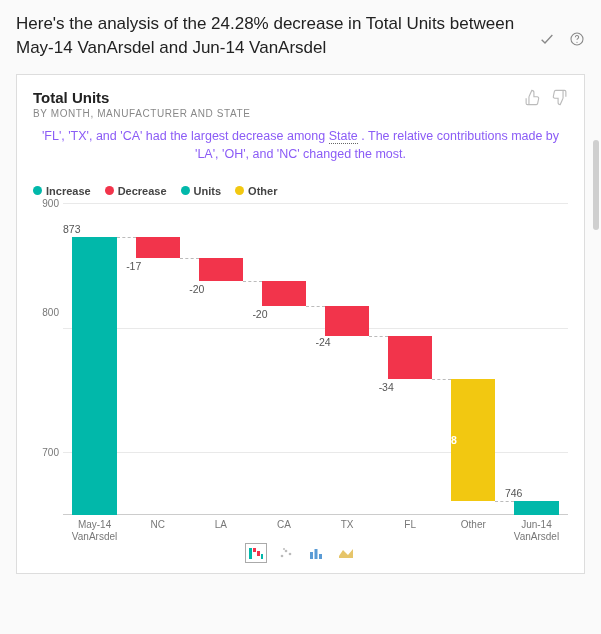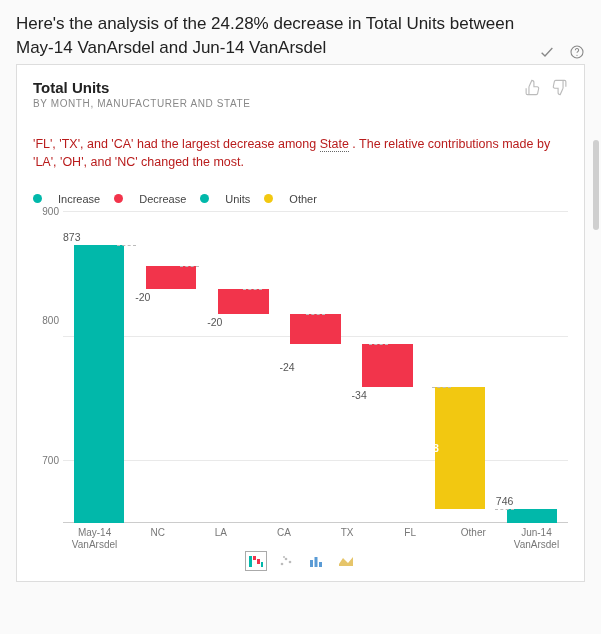--- a/index.html
+++ b/index.html
@@ -10,23 +10,23 @@
     width: 601px;
     height: 634px;
     overflow: hidden;
     position: relative;
   }
   .outer {
     padding: 12px 16px 0 16px;
   }
   .header-row {
     display: flex;
-    align-items: flex-end;
+    align-items: center;
     gap: 12px;
-    margin-bottom: 4px;
+    margin-bottom: 14px;
   }
   .header-title {
     flex: 1;
     font-size: 17px;
     color: #222;
     line-height: 1.4;
   }
   .header-icons {
     display: flex;
     gap: 14px;
@@ -60,33 +60,34 @@
     margin-top: 2px;
   }
   .thumbs {
     display: flex;
     gap: 10px;
     color: #aaa;
   }
   .thumbs svg { width: 17px; height: 17px; cursor:pointer; }
   .insight {
     font-size: 12.5px;
-    color: #b91c1c;
-    margin-top: 26px;
+    color: #8b5cf6;
+    margin-top: 8px;
     line-height: 1.45;
+    text-align: center;
   }
   .insight .underline { border-bottom: 1px dotted #666; }
   .legend {
     margin-top: 22px;
     display: flex;
     gap: 14px;
     font-size: 11px;
     color: #444;
   }
-  .legend-item { display: flex; align-items: center; gap: 16px; }
+  .legend-item { display: flex; align-items: center; gap: 4px; font-weight: bold; }
   .legend-dot {
     width: 9px; height: 9px; border-radius: 50%;
   }
   .plot-wrap {
     position: relative;
     height: 332px;
     margin-top: 6px;
   }
   .plot {
     position: absolute;
@@ -252,30 +253,34 @@
           <div class="gridline" style="top: 124.8px;"></div>
           <div class="ylabel" style="top: 109px;">800</div>
           <div class="gridline" style="top: 0px;"></div>
           <div class="ylabel" style="top: 0px;">900</div>
           <div class="bars">
             <div class="bar-slot">
               <div class="bar bar-teal" style="top: 33.696px; height: 278.304px;"></div>
               <div class="val-label" style="top: 19.696px;">873</div>
             </div>
             <div class="bar-slot">
+              <div class="bar bar-red" style="top: 33.696px; height: 21.216px;"></div>
+              <div class="val-label" style="top: 56.912px;">-17</div>
+            </div>
+            <div class="bar-slot">
               <div class="bar bar-red" style="top: 54.912px; height: 23.712px;"></div>
               <div class="val-label" style="top: 80.624px;">-20</div>
             </div>
             <div class="bar-slot">
               <div class="bar bar-red" style="top: 78.624px; height: 24.96px;"></div>
               <div class="val-label" style="top: 105.584px;">-20</div>
             </div>
             <div class="bar-slot">
               <div class="bar bar-red" style="top: 103.584px; height: 29.952px;"></div>
-              <div class="val-label" style="top: 150px;">-24</div>
+              <div class="val-label" style="top: 133px;">-24</div>
             </div>
             <div class="bar-slot">
               <div class="bar bar-red" style="top: 133.536px; height: 42.432px;"></div>
               <div class="val-label" style="top: 177.968px;">-34</div>
             </div>
             <div class="bar-slot">
               <div class="bar bar-yellow" style="top: 175.968px; height: 122.304px;"></div>
               <div class="val-label inside" style="top: 231.12px;">-98</div>
             </div>
             <div class="bar-slot">

